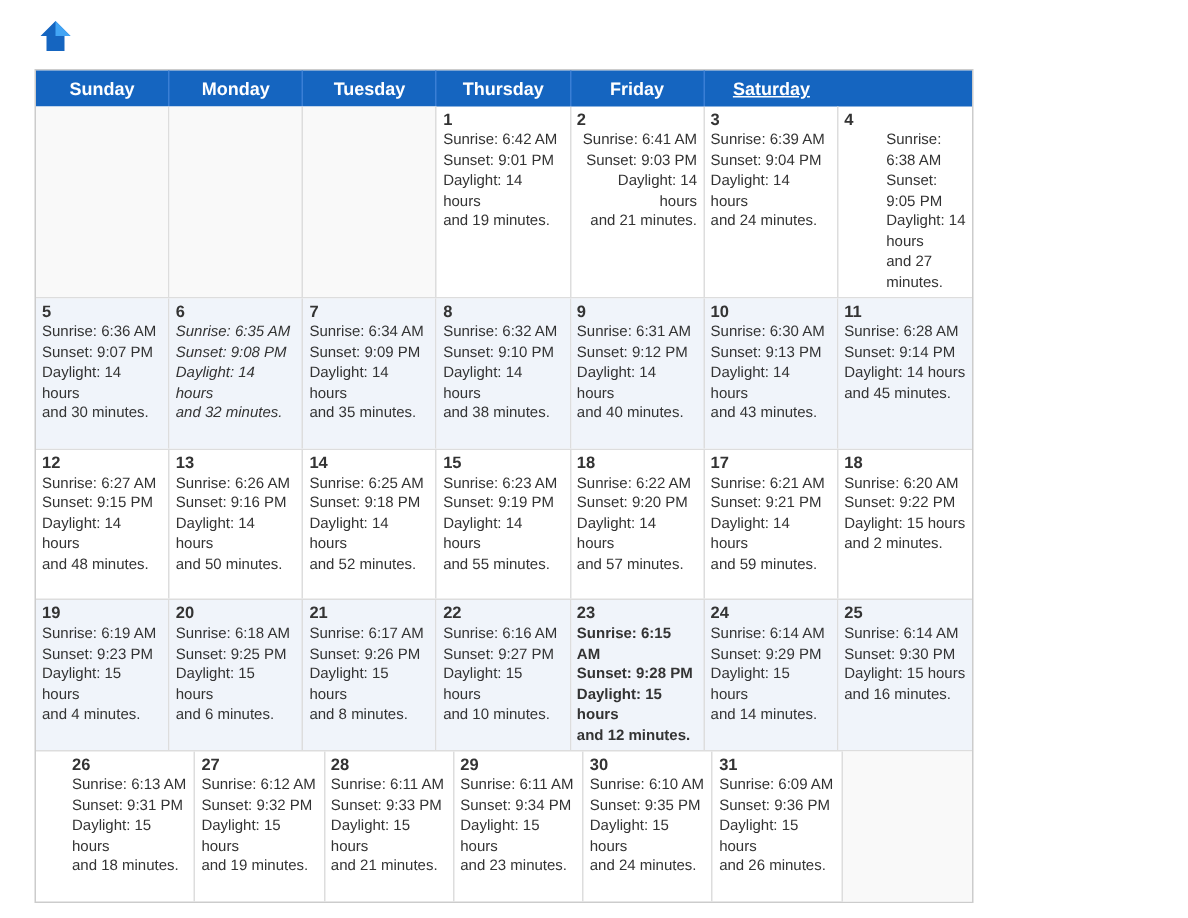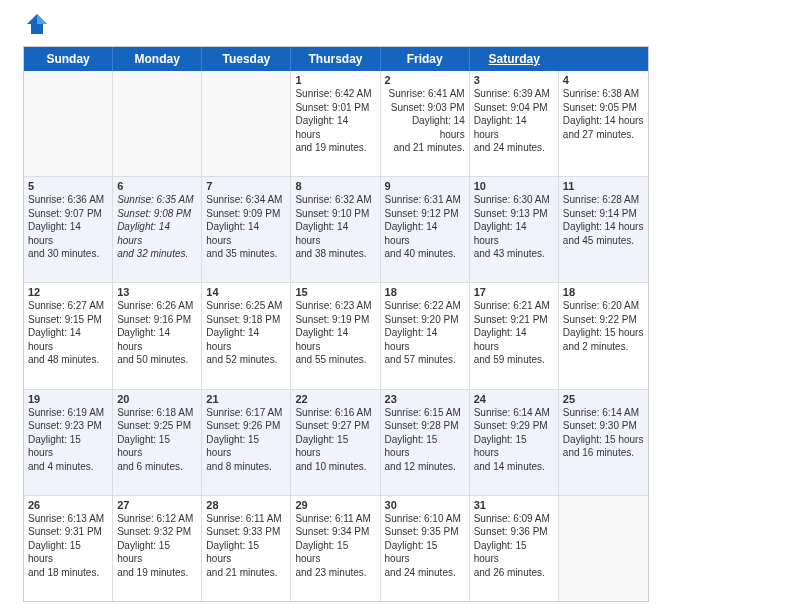--- a/index.html
+++ b/index.html
@@ -84,21 +84,21 @@
       flex: 1;
       display: flex;
       flex-direction: column;
     }
     .cal-row {
       display: grid;
       grid-template-columns: repeat(7, 1fr);
       flex: 1;
       border-bottom: 1px solid #ddd;
     }
-    .cal-row:last-child { border-bottom: none; }
+    .cal-row:last-child { border-bottom: none; margin-left: 20px; }
     .cal-cell {
       border-right: 1px solid #ddd;
       padding: 3px 4px;
       font-size: 9.5px;
       color: #333;
       min-height: 0;
       overflow: hidden;
     }
     .cal-cell:last-child { border-right: none; }
     .cal-cell.empty { background: #f9f9f9; }
@@ -166,21 +166,21 @@
           </div>
           <div class="cal-cell">
             <div class="day-num">3</div>
             <div class="cell-text" style="white-space: pre-line;">Sunrise: 6:39 AM
 Sunset: 9:04 PM
 Daylight: 14 hours
 and 24 minutes.</div>
           </div>
           <div class="cal-cell">
             <div class="day-num">4</div>
-            <div class="cell-text" style="white-space: pre-line;">Sunrise: 6:38 AM
+            <div class="cell-text" style="white-space: pre-line; margin-left: 28px;">Sunrise: 6:38 AM
 Sunset: 9:05 PM
 Daylight: 14 hours
 and 27 minutes.</div>
           </div>
         </div>
         <div class="cal-row alt-row">
           <div class="cal-cell">
             <div class="day-num">5</div>
             <div class="cell-text" style="white-space: pre-line;">Sunrise: 6:36 AM
 Sunset: 9:07 PM
@@ -305,21 +305,21 @@
           </div>
           <div class="cal-cell">
             <div class="day-num">22</div>
             <div class="cell-text" style="white-space: pre-line;">Sunrise: 6:16 AM
 Sunset: 9:27 PM
 Daylight: 15 hours
 and 10 minutes.</div>
           </div>
           <div class="cal-cell">
             <div class="day-num">23</div>
-            <div class="cell-text" style="white-space: pre-line;">Sunrise: 6:15 AM
+            <div class="cell-text" style="white-space: pre-line; font-weight: bold;">Sunrise: 6:15 AM
 Sunset: 9:28 PM
 Daylight: 15 hours
 and 12 minutes.</div>
           </div>
           <div class="cal-cell">
             <div class="day-num">24</div>
             <div class="cell-text" style="white-space: pre-line;">Sunrise: 6:14 AM
 Sunset: 9:29 PM
 Daylight: 15 hours
 and 14 minutes.</div>

